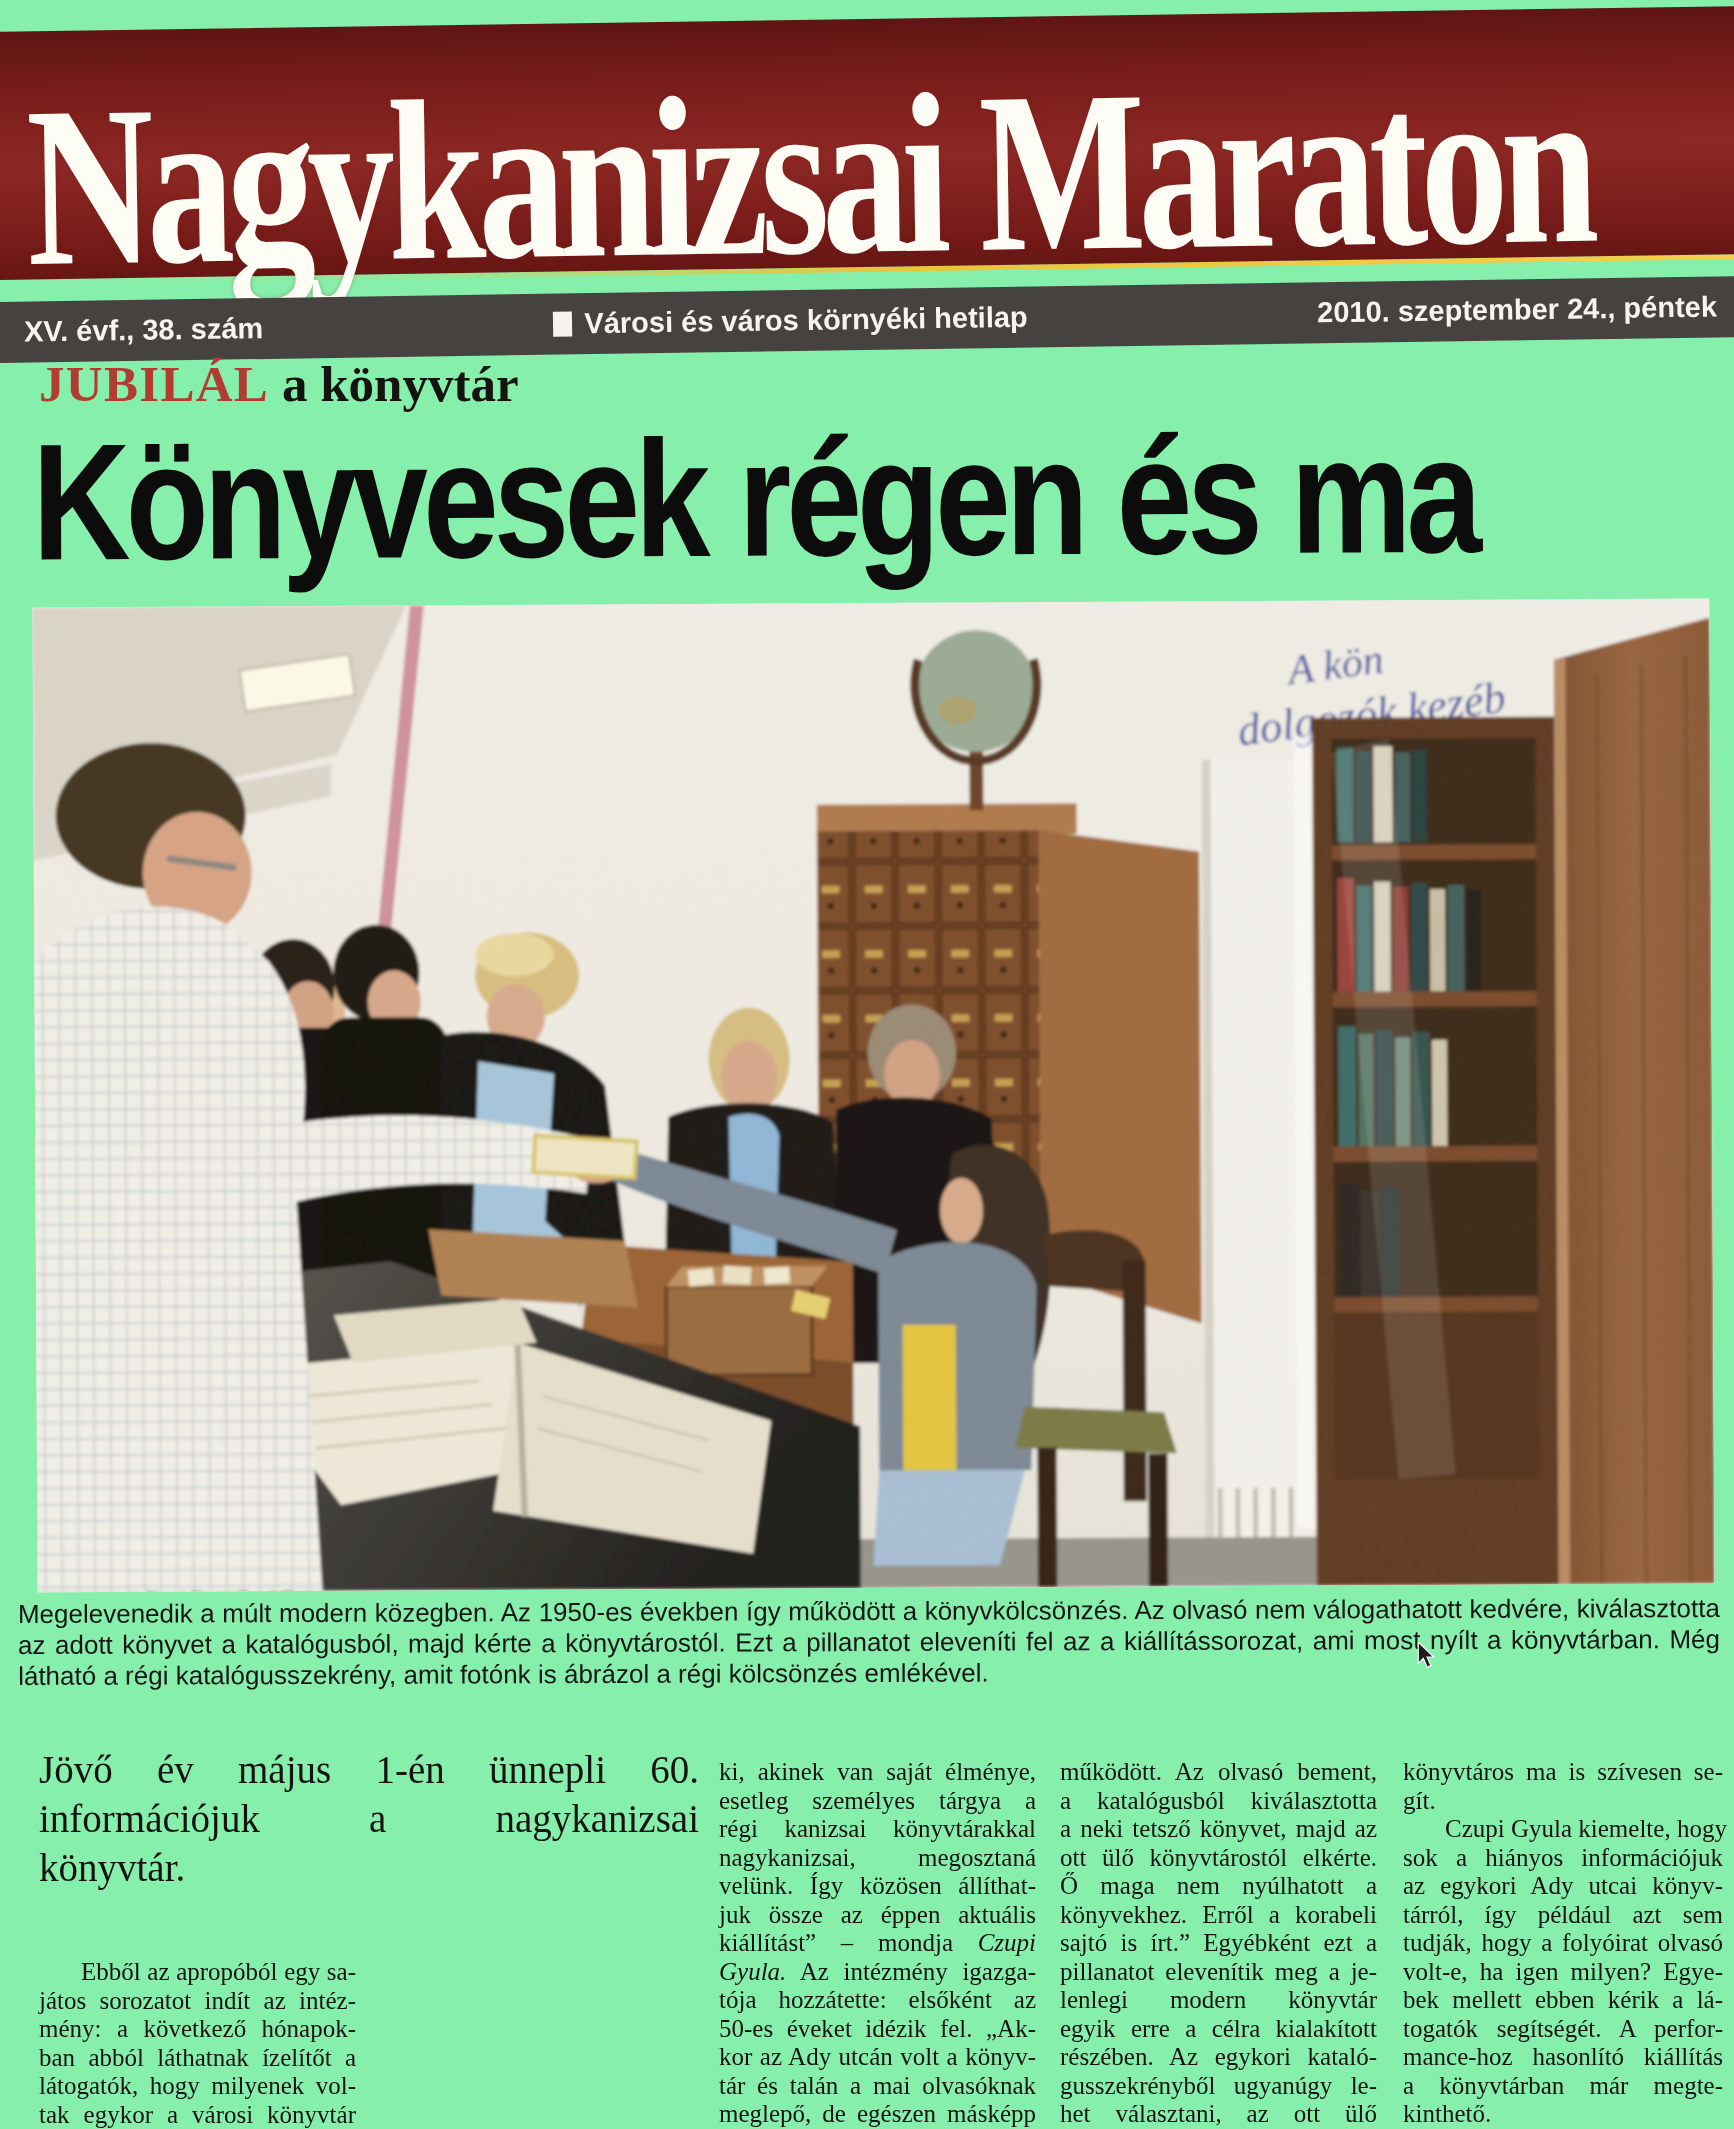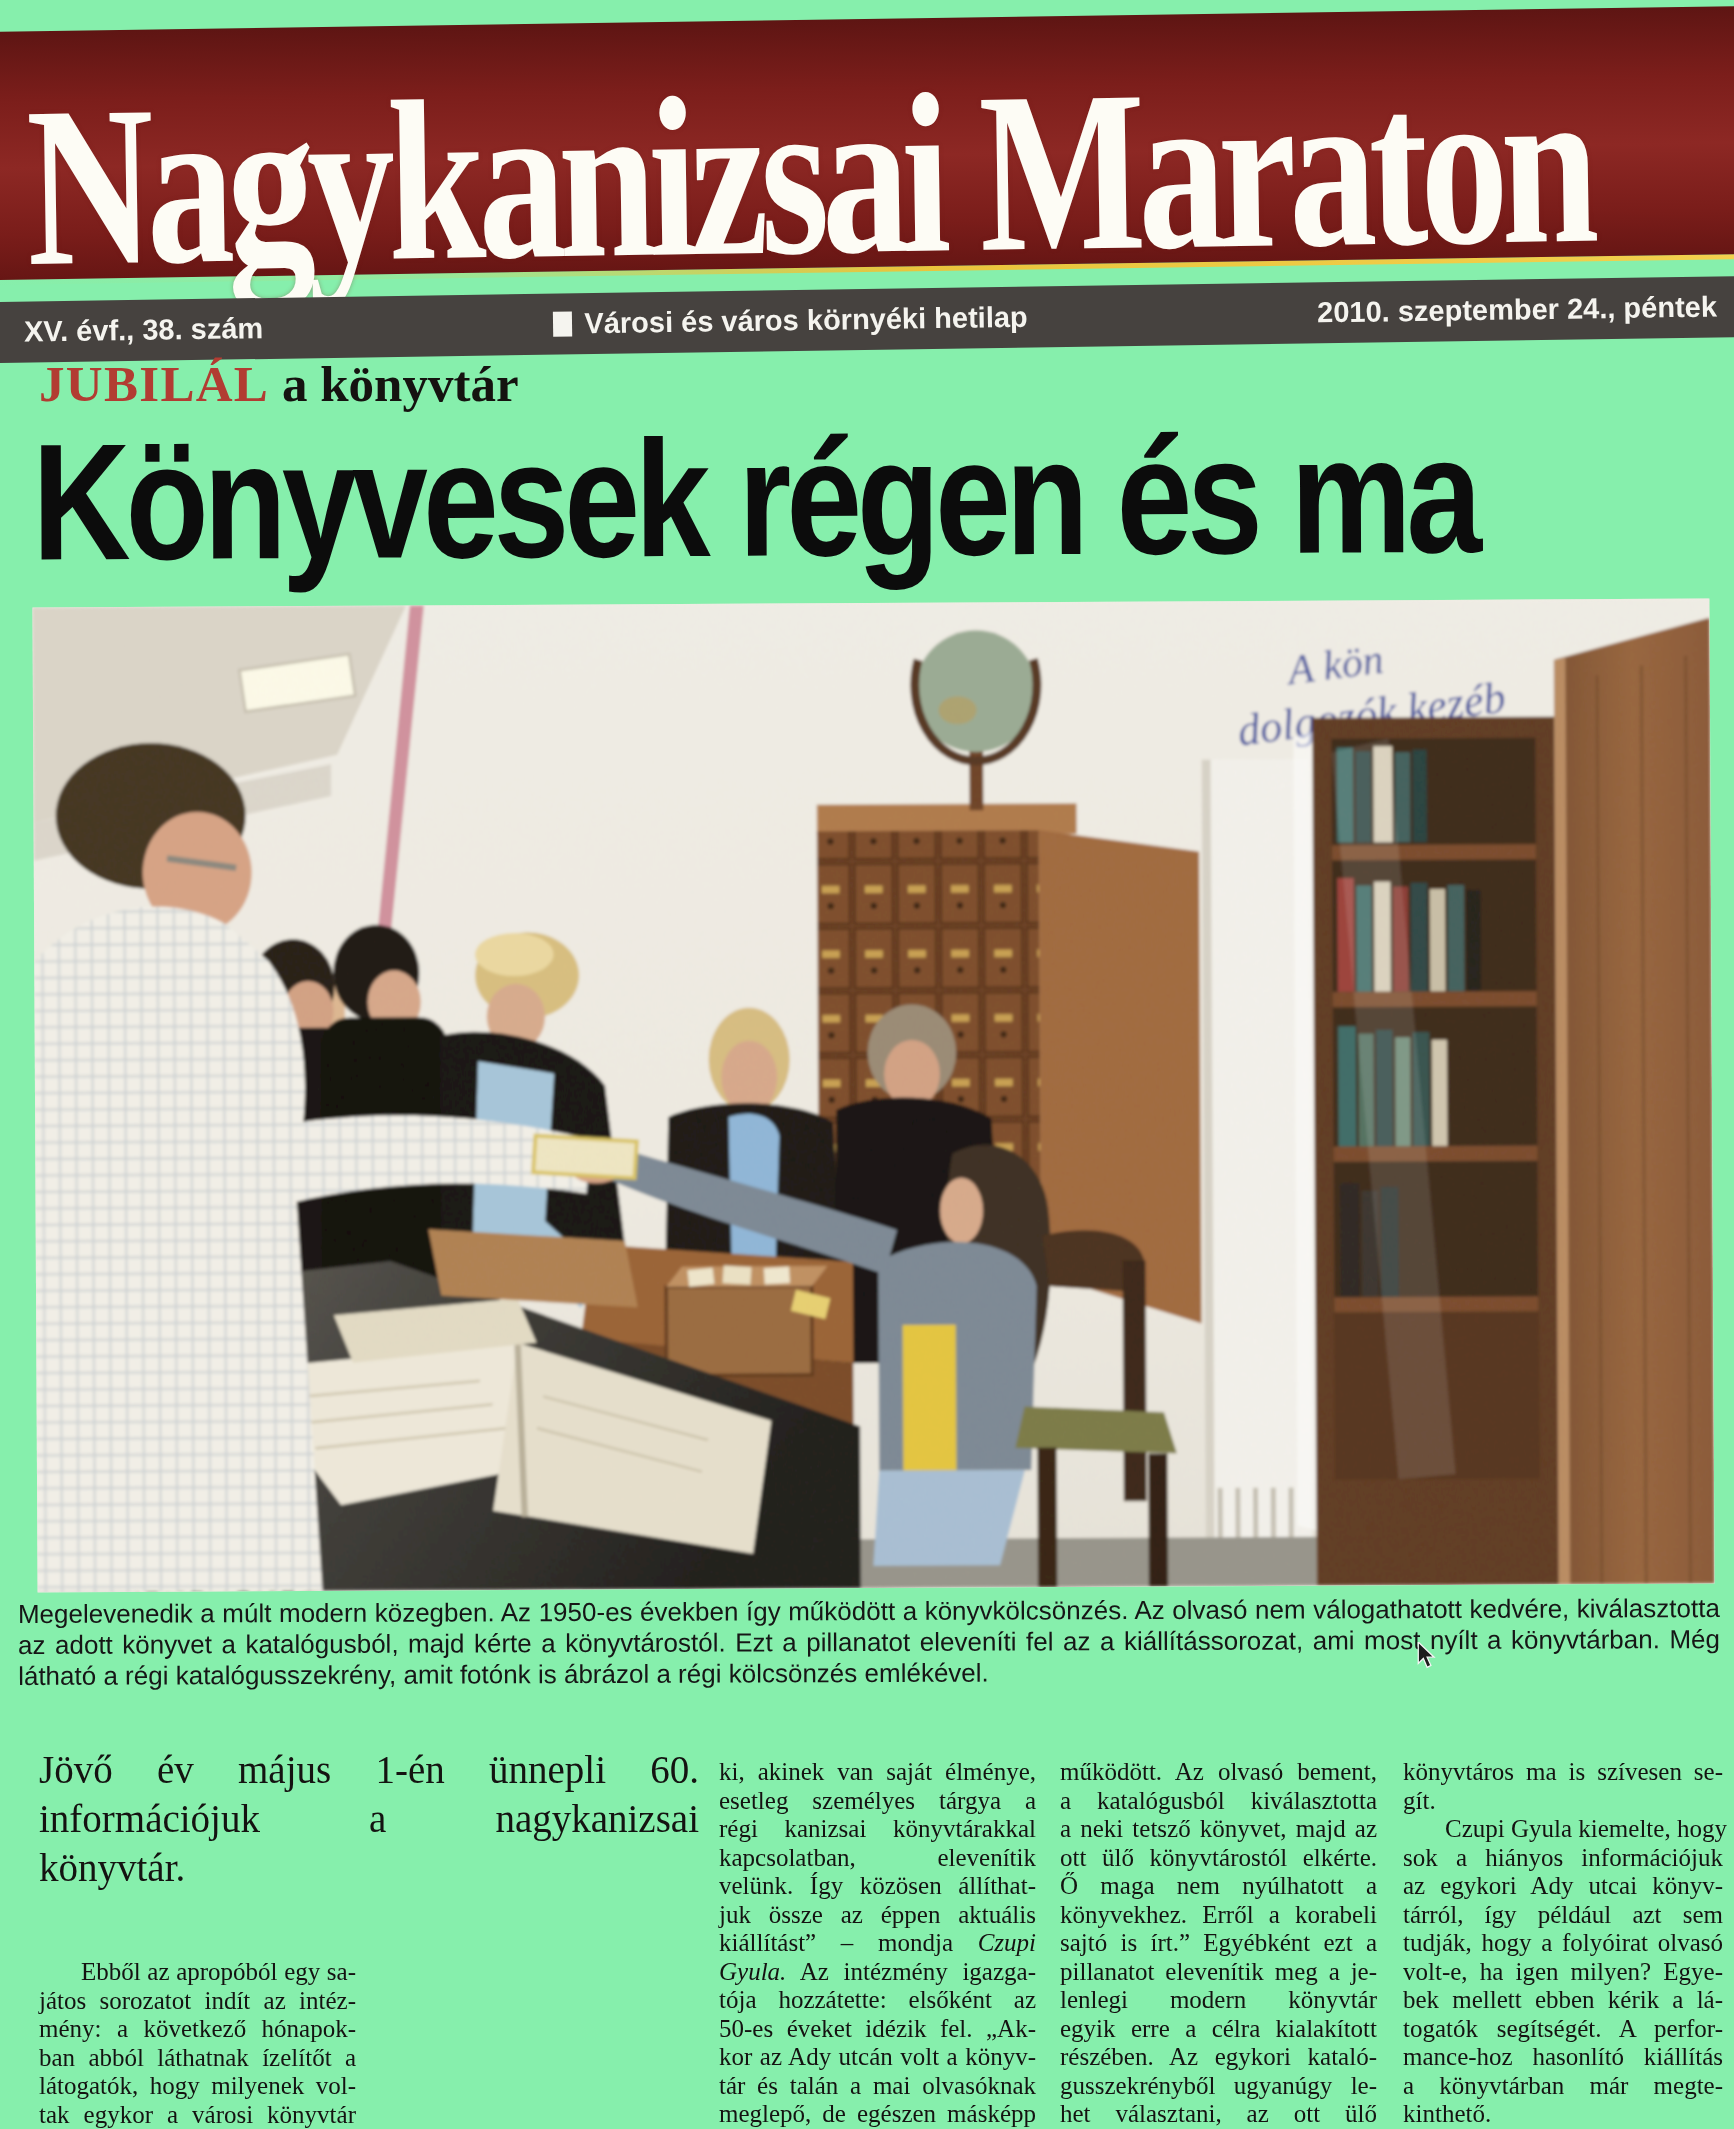--- a/index.html
+++ b/index.html
@@ -301,21 +301,21 @@
       <div class="tl">játos sorozatot indít az intéz-</div>
       <div class="tl">mény: a következő hónapok-</div>
       <div class="tl">ban abból láthatnak ízelítőt a</div>
       <div class="tl">látogatók, hogy milyenek vol-</div>
       <div class="tl">tak egykor a városi könyvtár</div>
     </div>
   <div id="col3" class="col bodycol">
       <div class="tl">ki, akinek van saját élménye,</div>
       <div class="tl">esetleg személyes tárgya a</div>
       <div class="tl">régi kanizsai könyvtárakkal</div>
-      <div class="tl">kapcsolatban, elevenítik</div>
+      <div class="tl">nagykanizsai, megosztaná</div>
       <div class="tl">velünk. Így közösen állíthat-</div>
       <div class="tl">juk össze az éppen aktuális</div>
       <div class="tl">kiállítást” – mondja <i>Czupi</i></div>
       <div class="tl"><i>Gyula.</i> Az intézmény igazga-</div>
       <div class="tl">tója hozzátette: elsőként az</div>
       <div class="tl">50-es éveket idézik fel. „Ak-</div>
       <div class="tl">kor az Ady utcán volt a könyv-</div>
       <div class="tl">tár és talán a mai olvasóknak</div>
       <div class="tl">meglepő, de egészen másképp</div>
     </div>

